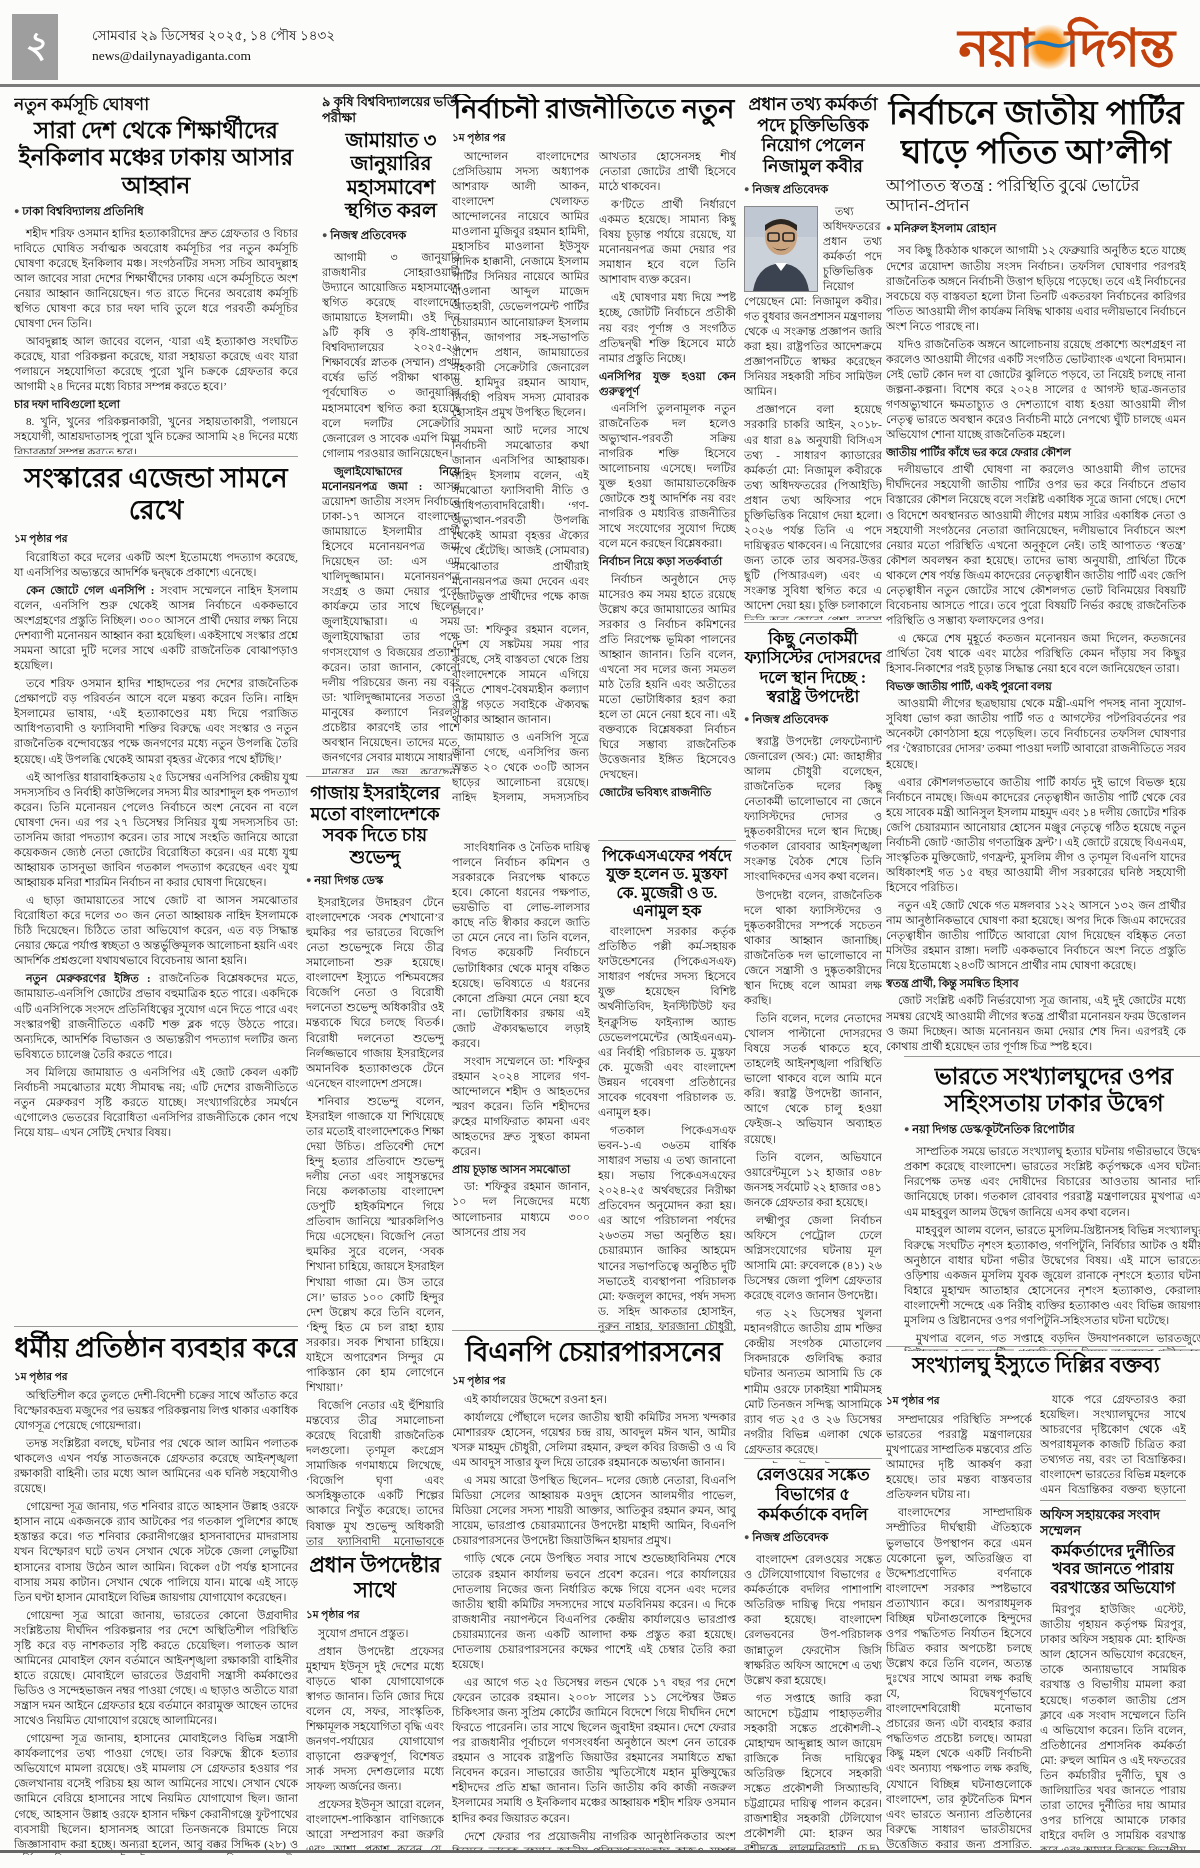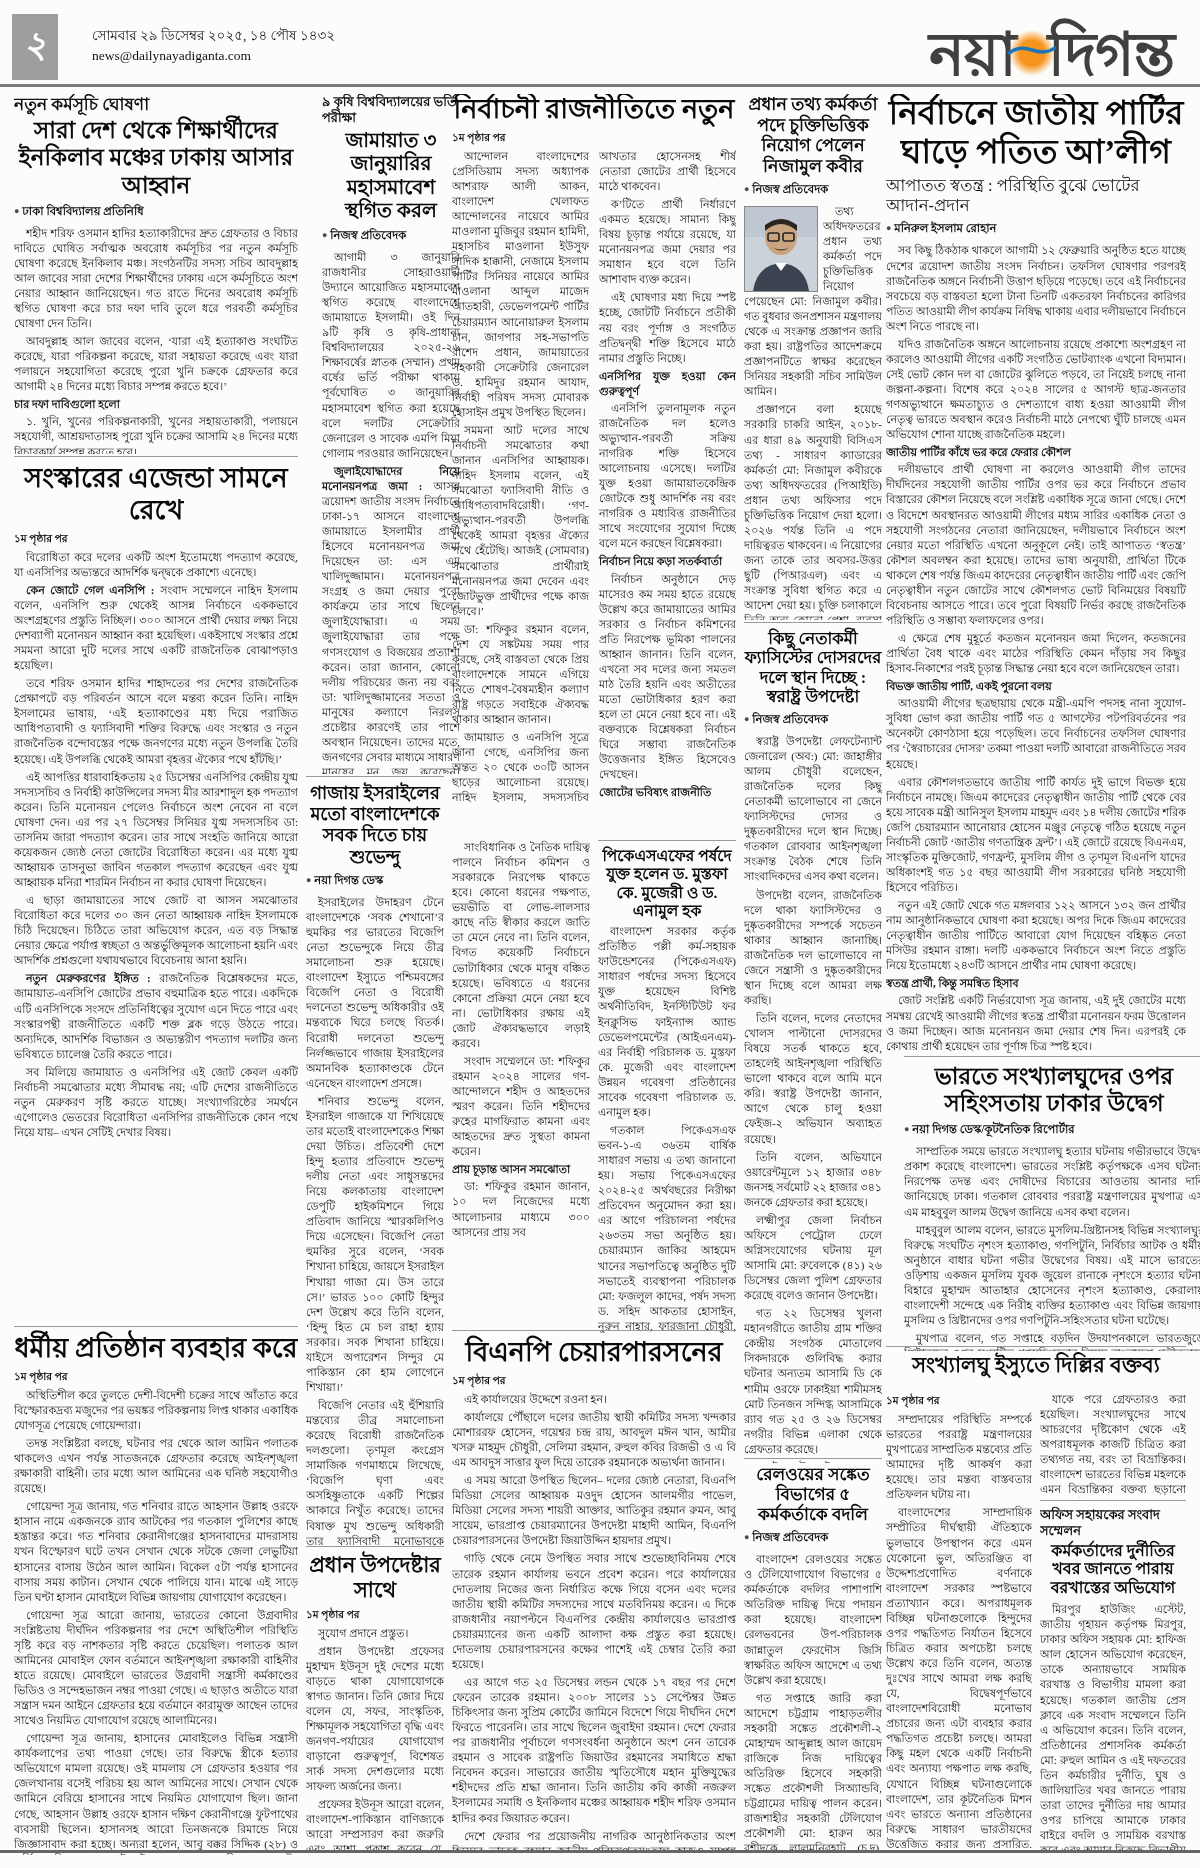--- a/index.html
+++ b/index.html
@@ -5,21 +5,21 @@
   html,body{margin:0;padding:0;background:#ddd;}
   #page{position:relative;width:1200px;height:1868px;margin:0 auto;background:#fcfcfa;
         font-family:"Liberation Serif","DejaVu Serif",serif;color:#121212;overflow:hidden;}
   
   #hdr{position:absolute;left:0;top:0;width:1200px;height:86px;}
   #pagenum{position:absolute;left:12px;top:14px;width:46px;height:66px;background:#9e9e9e;
            color:#fff;font-size:36px;font-style:italic;font-weight:bold;
            display:flex;align-items:center;justify-content:center;}
   #dateline{position:absolute;left:92px;top:26px;font-size:13.5px;line-height:1.5;}
   #logo{position:absolute;right:26px;top:8px;display:flex;align-items:center;}
-  #logo .lw{font-size:60px;font-weight:bold;color:#404040;letter-spacing:-1px;}
+  #logo .lw{font-size:52px;font-weight:bold;color:#c2410c;letter-spacing:-1px;}
   #logo svg{margin:0 -10px;position:relative;top:-4px;}
   #hdr-rule{position:absolute;left:0;top:84px;width:1200px;height:3px;background:#7a7a7a;}
   #ftr-rule{position:absolute;left:0;top:1850px;width:1200px;height:3px;background:#666;}
   
   .art{position:absolute;overflow:hidden;}
   .rule{border-top:1px solid #9a9a9a;padding-top:6px;}
   .kick{font-weight:bold;text-align:left;font-size:15px;line-height:1.25;margin:0 0 2px;}
   .hl{font-weight:bold;text-align:center;line-height:1.18;margin:0 0 4px;color:#0a0a0a;}
   .deck{text-align:left;font-size:16.5px;margin:0 0 5px;line-height:1.2;}
   .cont{font-weight:bold;font-size:10.5px;margin:1px 0 2px;}
@@ -62,21 +62,21 @@
   <div id="hdr-rule"></div>
 
   <section class="art" style="left:14px;top:94px;width:284px;height:360px">
     <div class="kick" style="font-size:17px">নতুন কর্মসূচি ঘোষণা</div>
     <h2 class="hl" style="font-size:23px">সারা দেশ থেকে শিক্ষার্থীদের ইনকিলাব মঞ্চের ঢাকায় আসার আহ্বান</h2>
     <div class="byline"><span class="dot">●</span> <b>ঢাকা বিশ্ববিদ্যালয় প্রতিনিধি</b></div>
     <div class="body">
         <p class="bp">শহীদ শরিফ ওসমান হাদির হত্যাকারীদের দ্রুত গ্রেফতার ও বিচার দাবিতে ঘোষিত সর্বাত্মক অবরোধ কর্মসূচির পর নতুন কর্মসূচি ঘোষণা করেছে ইনকিলাব মঞ্চ। সংগঠনটির সদস্য সচিব আবদুল্লাহ আল জাবের সারা দেশের শিক্ষার্থীদের ঢাকায় এসে কর্মসূচিতে অংশ নেয়ার আহ্বান জানিয়েছেন। গত রাতে দিনের অবরোধ কর্মসূচি স্থগিত ঘোষণা করে চার দফা দাবি তুলে ধরে পরবর্তী কর্মসূচির ঘোষণা দেন তিনি।</p>
         <p class="bp">আবদুল্লাহ আল জাবের বলেন, ‘যারা এই হত্যাকাণ্ড সংঘটিত করেছে, যারা পরিকল্পনা করেছে, যারা সহায়তা করেছে এবং যারা পলায়নে সহযোগিতা করেছে পুরো খুনি চক্রকে গ্রেফতার করে আগামী ২৪ দিনের মধ্যে বিচার সম্পন্ন করতে হবে।’</p>
         <p class="bp bsub">চার দফা দাবিগুলো হলো</p>
-        <p class="bp">১. খুনি, খুনের পরিকল্পনাকারী, খুনের সহায়তাকারী, পলায়নে সহযোগী, আশ্রয়দাতাসহ পুরো খুনি চক্রের আসামি ২৪ দিনের মধ্যে বিচারকার্য সম্পন্ন করতে হবে।</p>
+        <p class="bp">8. খুনি, খুনের পরিকল্পনাকারী, খুনের সহায়তাকারী, পলায়নে সহযোগী, আশ্রয়দাতাসহ পুরো খুনি চক্রের আসামি ২৪ দিনের মধ্যে বিচারকার্য সম্পন্ন করতে হবে।</p>
       </div>
   </section>
 
   <section class="art rule" style="left:14px;top:456px;width:284px;height:866px">
     <h2 class="hl" style="font-size:27px">সংস্কারের এজেন্ডা সামনে রেখে</h2>
     <div class="cont">১ম পৃষ্ঠার পর</div>
     <div class="body">
         <p class="bp">বিরোধিতা করে দলের একটি অংশ ইতোমধ্যে পদত্যাগ করেছে, যা এনসিপির অভ্যন্তরে আদর্শিক দ্বন্দ্বকে প্রকাশ্যে এনেছে।</p>
         <p class="bp"><b>কেন জোটে গেল এনসিপি : </b>সংবাদ সম্মেলনে নাহিদ ইসলাম বলেন, এনসিপি শুরু থেকেই আসন্ন নির্বাচনে এককভাবে অংশগ্রহণের প্রস্তুতি নিচ্ছিল। ৩০০ আসনে প্রার্থী দেয়ার লক্ষ্য নিয়ে দেশব্যাপী মনোনয়ন আহ্বান করা হয়েছিল। একইসাথে সংস্কার প্রশ্নে সমমনা আরো দুটি দলের সাথে একটি রাজনৈতিক বোঝাপড়াও হয়েছিল।</p>
         <p class="bp">তবে শরিফ ওসমান হাদির শাহাদতের পর দেশের রাজনৈতিক প্রেক্ষাপটে বড় পরিবর্তন আসে বলে মন্তব্য করেন তিনি। নাহিদ ইসলামের ভাষায়, ‘এই হত্যাকাণ্ডের মধ্য দিয়ে পরাজিত আধিপত্যবাদী ও ফ্যাসিবাদী শক্তির বিরুদ্ধে এবং সংস্কার ও নতুন রাজনৈতিক বন্দোবস্তের পক্ষে জনগণের মধ্যে নতুন উপলব্ধি তৈরি হয়েছে। এই উপলব্ধি থেকেই আমরা বৃহত্তর ঐক্যের পথে হাঁটছি।’</p>

